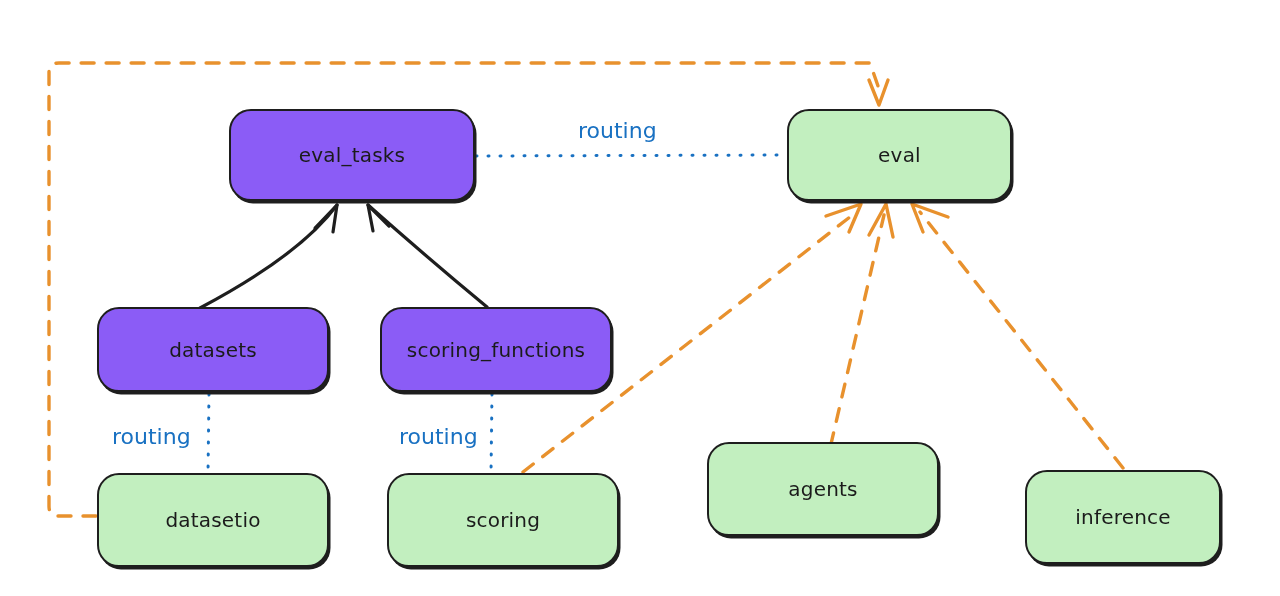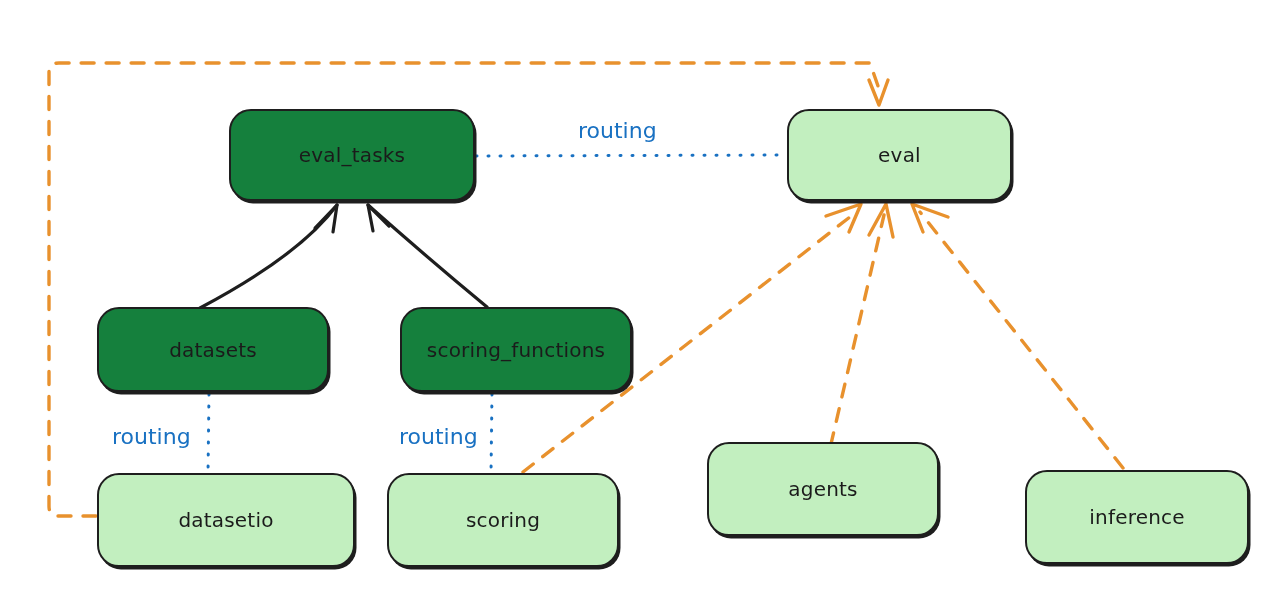--- a/index.html
+++ b/index.html
@@ -34,21 +34,21 @@
     justify-content: center;
     border: 2.5px solid #1e1e1e;
     border-radius: 22px;
     box-shadow: 2px 3px 0 -0.5px #1e1e1e;
     font-family: "DejaVu Sans", sans-serif;
     font-size: 20px;
     letter-spacing: 0.2px;
     color: #1b1b1b;
     z-index: 2;
   }
-  .node.blue  { background: #15803d; }
+  .node.blue  { background: #8b5cf6; }
   .node.green { background: #c2efbf; }
 
   .edge-label {
     position: absolute;
     font-family: "DejaVu Sans", sans-serif;
     font-size: 22px;
     color: #1971c2;
     white-space: nowrap;
     z-index: 3;
   }
@@ -108,37 +108,37 @@
   </div>
 
   <div class="node blue" style="left:97px; top:307px; width:232px; height:85px;">
     <span>datasets</span>
   </div>
 
   <div class="node green" style="left:787px; top:109px; width:225px; height:92px;">
     <span>eval</span>
   </div>
 
-  <div class="node blue" style="left:380px; top:307px; width:232px; height:85px;margin-left:20px;">
+  <div class="node blue" style="left:380px; top:307px; width:232px; height:85px;">
     <span>scoring_functions</span>
   </div>
 
-  <div class="node green" style="left:97px; top:473px; width:258px; height:94px;">
+  <div class="node green" style="left:97px; top:473px; width:232px; height:94px;">
     <span>datasetio</span>
   </div>
 
   <div class="node green" style="left:387px; top:473px; width:232px; height:94px;">
     <span>scoring</span>
   </div>
 
   <div class="node green" style="left:707px; top:442px; width:232px; height:94px;">
     <span>agents</span>
   </div>
 
-  <div class="node green" style="left:1025px; top:470px; width:224px; height:94px;text-align:center;">
+  <div class="node green" style="left:1025px; top:470px; width:196px; height:94px;text-align:center;">
     <span>inference</span>
   </div>
 
   <div class="edge-label" style="left:578px; top:118px;">routing</div>
 
   <div class="edge-label" style="left:112px; top:424px;">routing</div>
 
   <div class="edge-label" style="left:399px; top:424px;">routing</div>
 
 </div>

